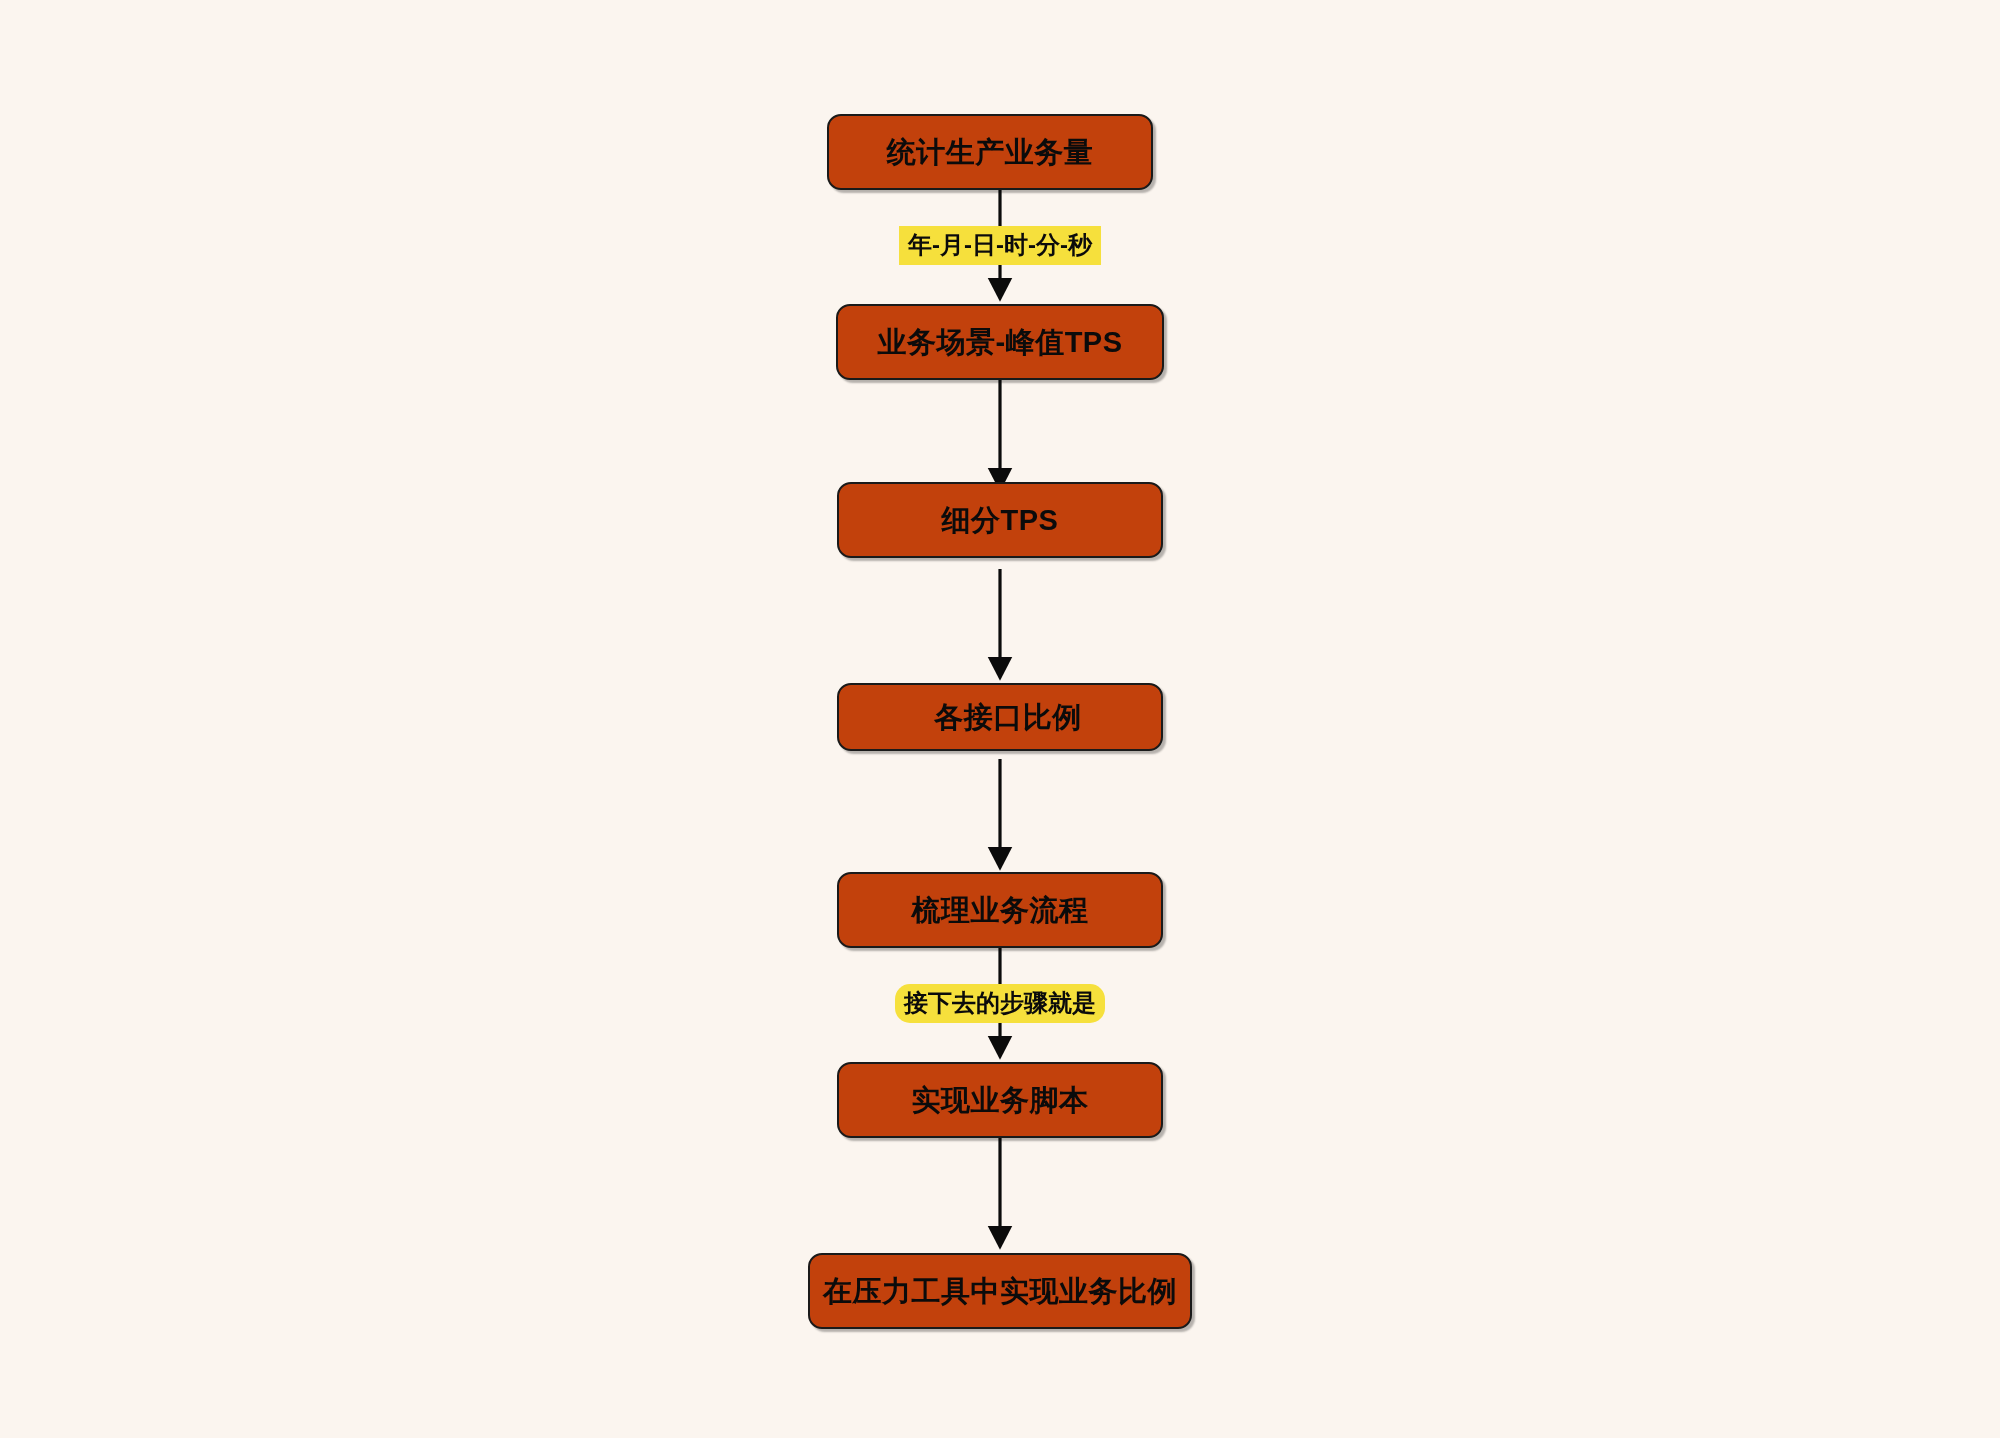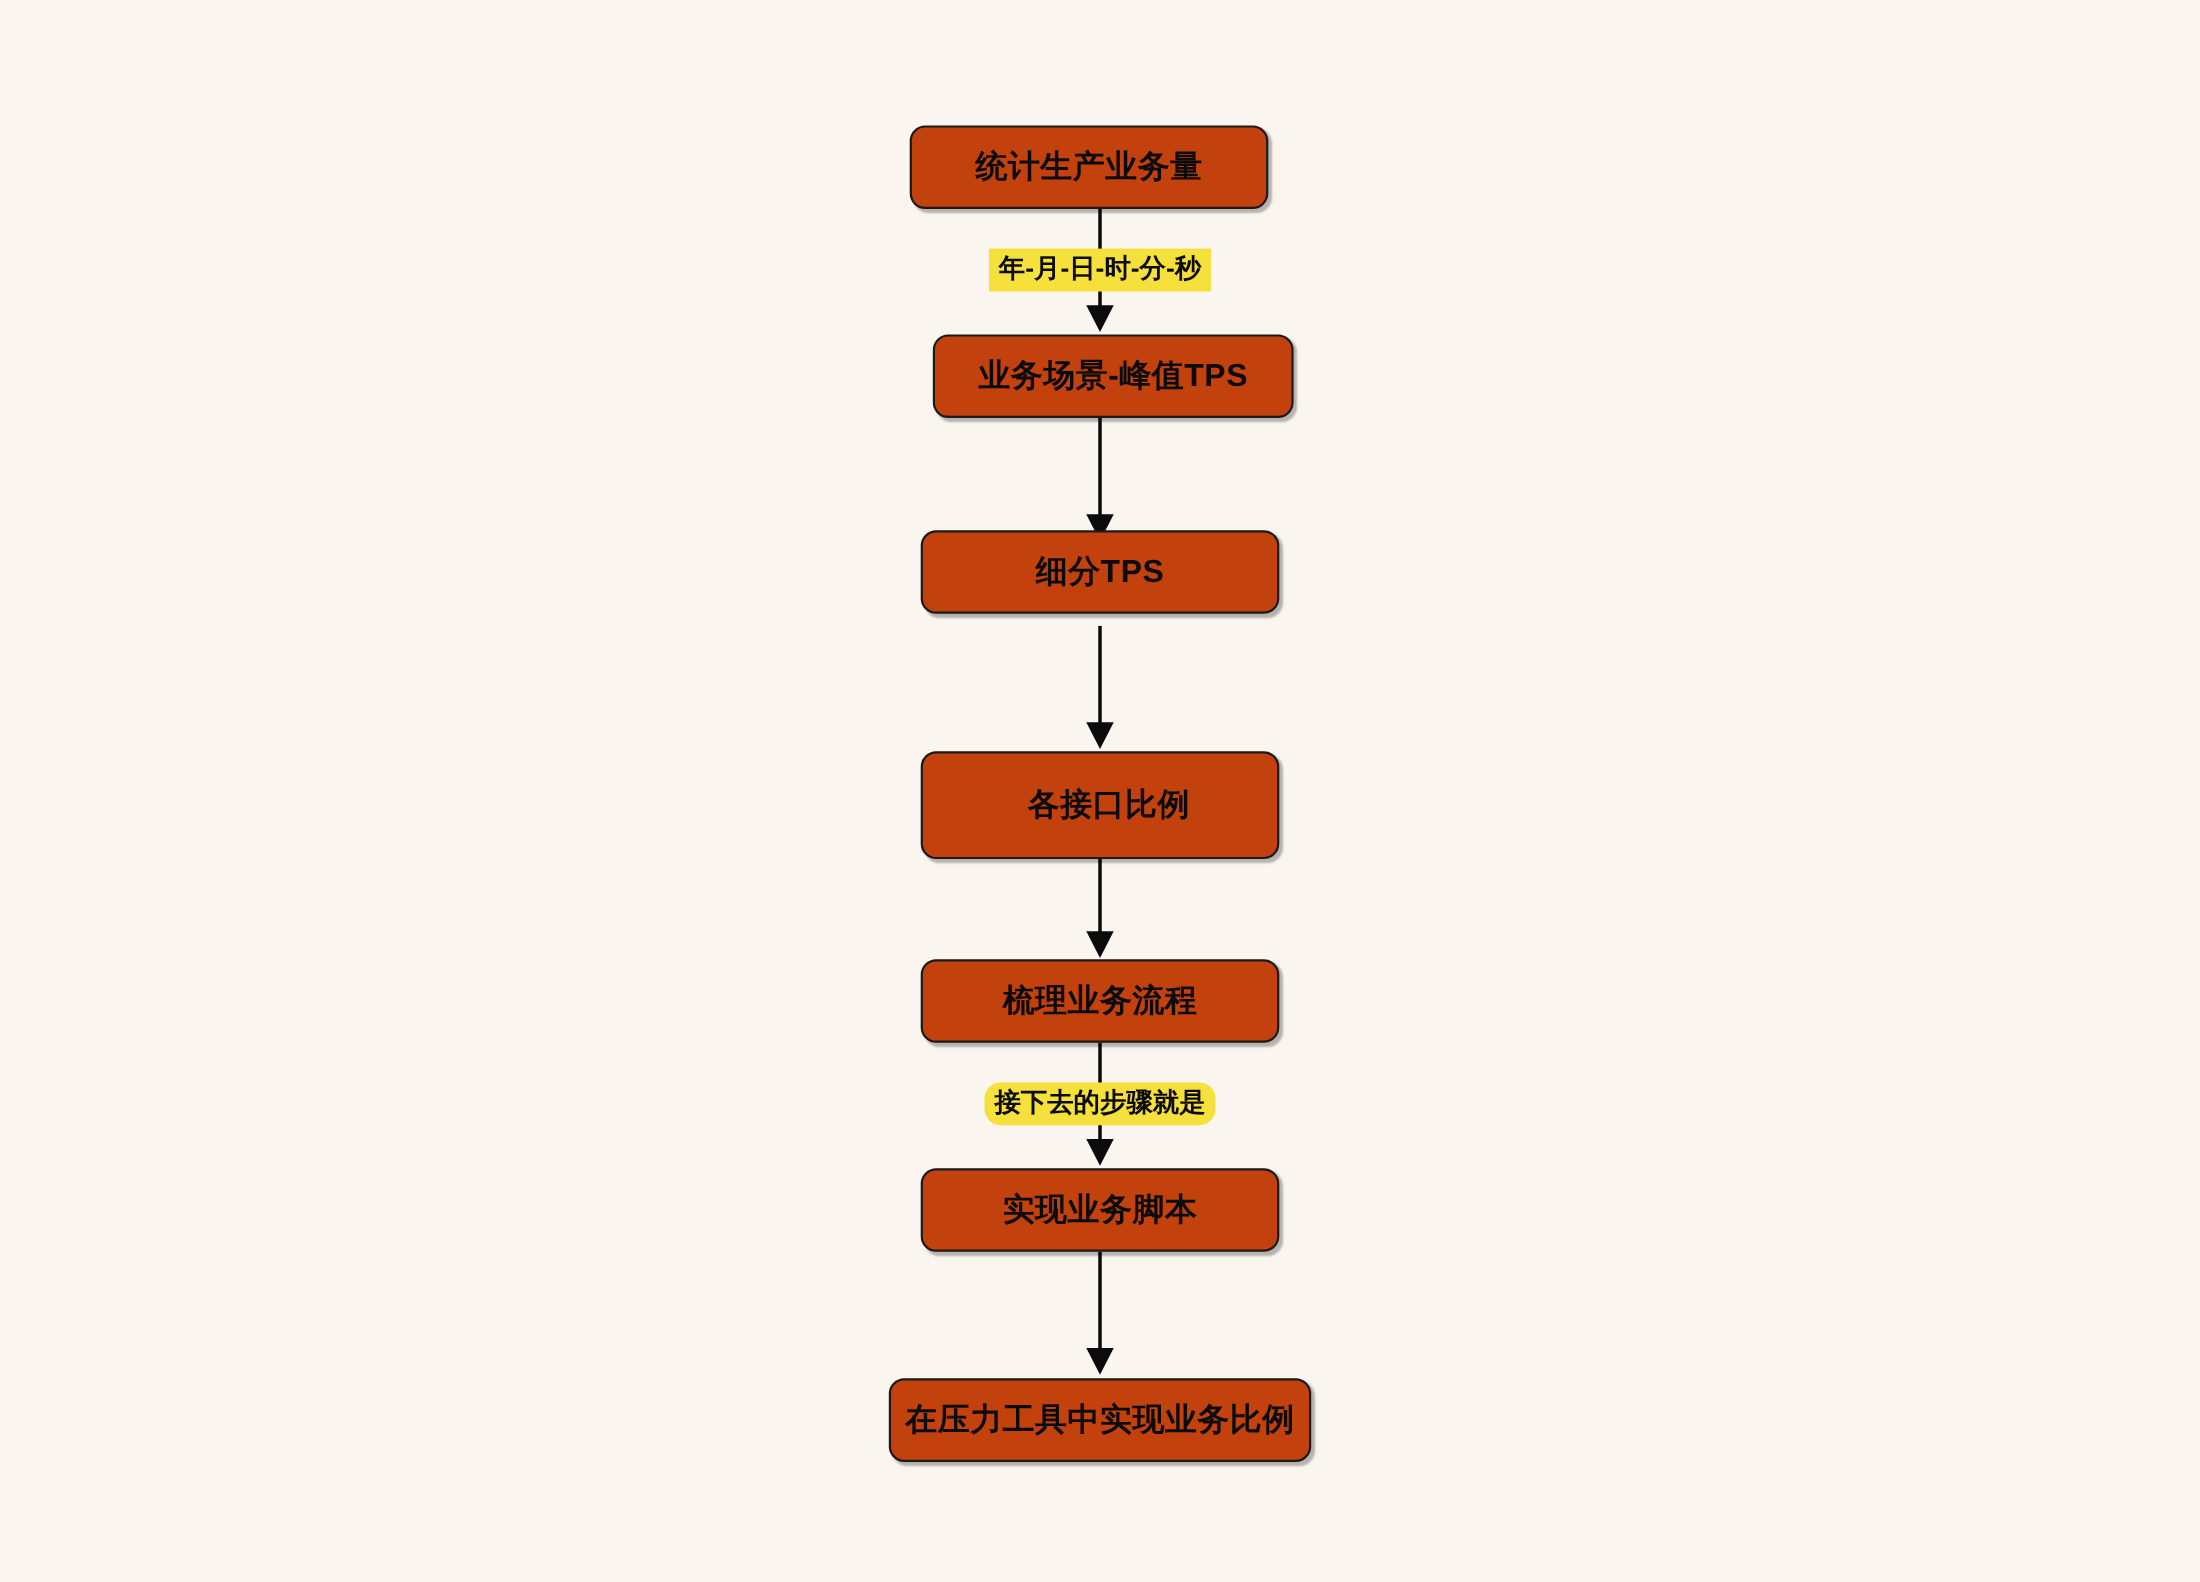--- a/index.html
+++ b/index.html
@@ -88,29 +88,29 @@
 
     <line x1="1000" y1="948" x2="1000" y2="1056" stroke="#0B0B0B" stroke-width="3.2" marker-end="url(#arrowhead)"></line>
 
     <line x1="1000" y1="1138" x2="1000" y2="1246" stroke="#0B0B0B" stroke-width="3.2" marker-end="url(#arrowhead)"></line>
   </svg>
 
   <div class="node" style="left:827px; top:114px; width:326px; height:76px;">
     <span class="node-label">统计生产业务量</span>
   </div>
 
-  <div class="node" style="left:836px; top:304px; width:328px; height:76px;margin-left:12px;">
+  <div class="node" style="left:836px; top:304px; width:328px; height:76px;">
     <span class="node-label">业务场景-峰值TPS</span>
   </div>
 
   <div class="node" style="left:837px; top:482px; width:326px; height:76px;">
     <span class="node-label">细分TPS</span>
   </div>
 
-  <div class="node" style="left:837px; top:683px; width:326px; height:98px;padding-left:16px;">
+  <div class="node" style="left:837px; top:683px; width:326px; height:68px;padding-left:16px;">
     <span class="node-label">各接口比例</span>
   </div>
 
   <div class="node" style="left:837px; top:872px; width:326px; height:76px;">
     <span class="node-label">梳理业务流程</span>
   </div>
 
   <div class="node" style="left:837px; top:1062px; width:326px; height:76px;">
     <span class="node-label">实现业务脚本</span>
   </div>

